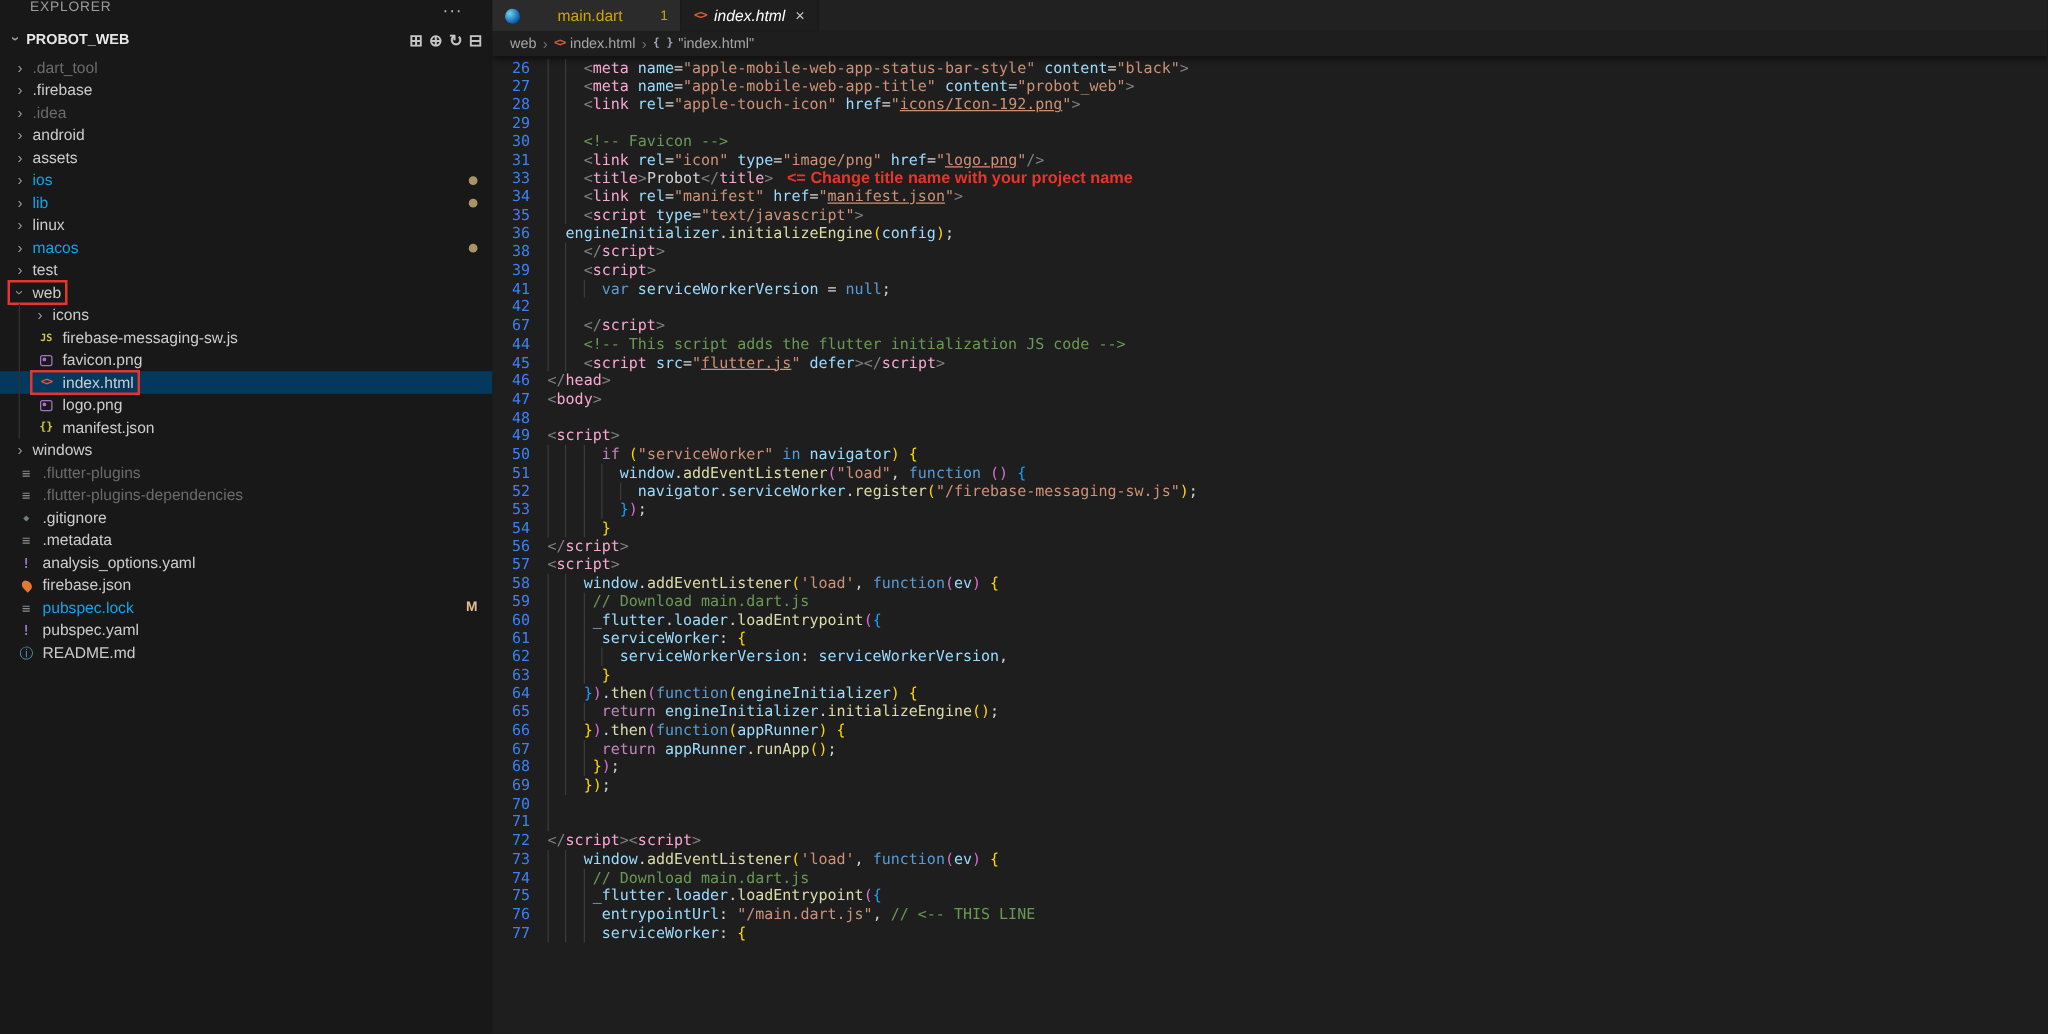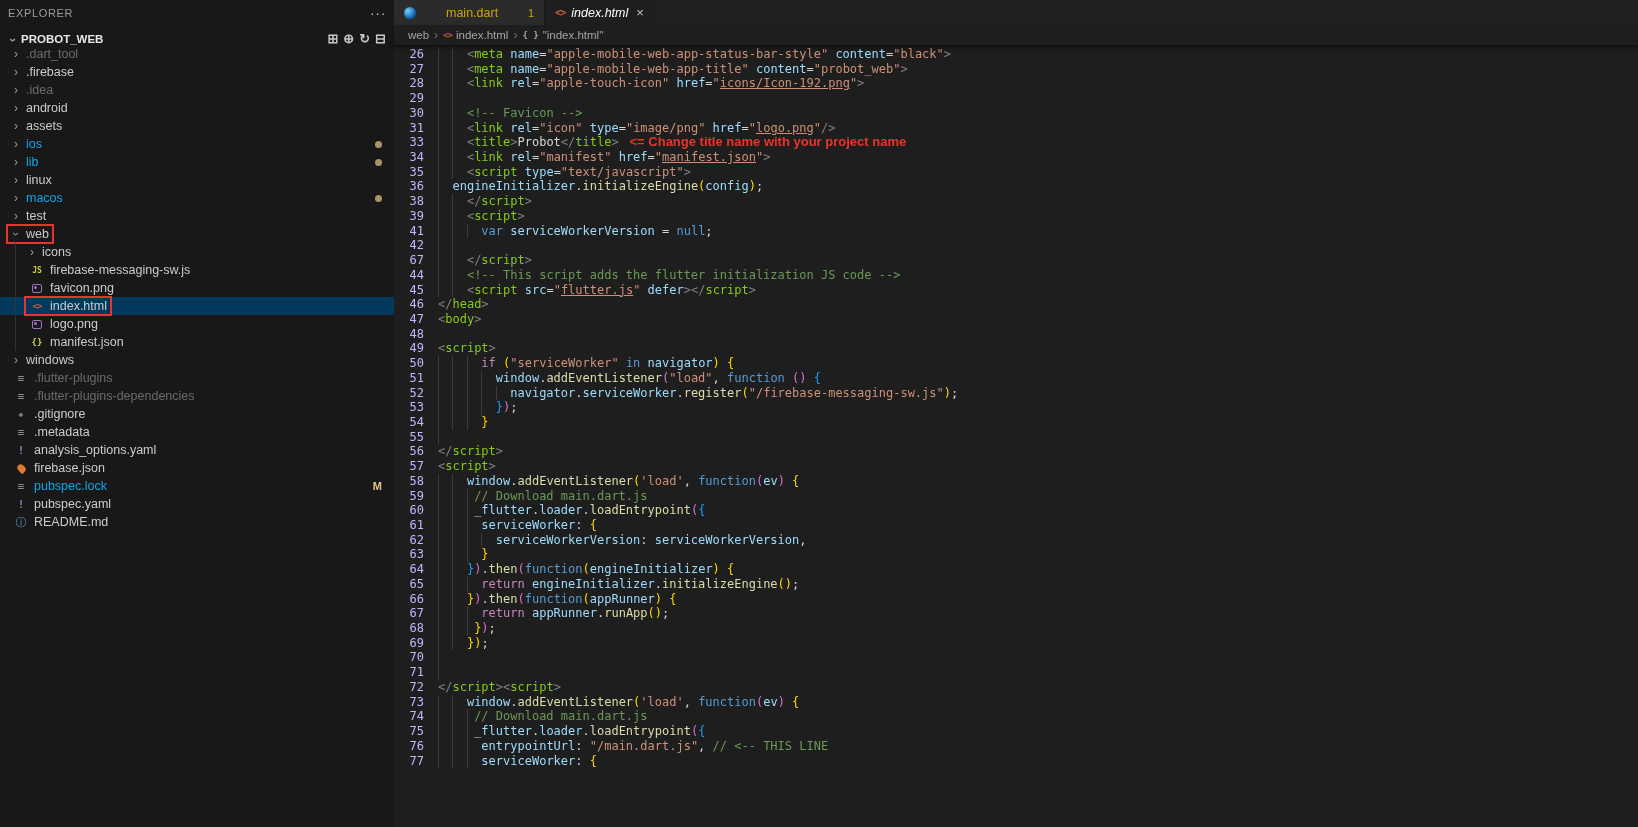--- a/index.html
+++ b/index.html
@@ -1,23 +1,23 @@
 <!DOCTYPE html>
 <html><head>
 <meta charset="utf-8">
 <style>
   html,body{margin:0;padding:0;background:#1e1e1e;overflow:hidden;}
   *{box-sizing:border-box;}
   .app{width:1638px;height:827px;display:flex;font-family:"Liberation Sans",sans-serif;color:#cccccc;position:relative;}
 
   
   .sidebar{width:394px;height:100%;background:#181818;flex:none;display:flex;flex-direction:column;overflow:hidden;}
-  .sb-header{height:26px;display:flex;align-items:center;padding:0 8px;color:#9d9d9d;font-size:11px;letter-spacing:.06em;}
+  .sb-header{height:26px;display:flex;padding:0 24px;color:#9d9d9d;font-size:11px;letter-spacing:.06em;}
   .sb-header .menu{margin-left:auto;color:#bbbbbb;font-size:14px;cursor:pointer;}
-  .sb-section{height:19px;display:flex;align-items:flex-end;padding:0 8px;font-size:11.5px;font-weight:700;color:#e7e7e7;}
+  .sb-section{height:19px;display:flex;align-items:flex-start;padding:0 8px;font-size:11.5px;font-weight:700;color:#e7e7e7;}
   .sb-section .chev{margin-right:3px;}
   .sb-actions{margin-left:auto;display:flex;gap:5px;}
   .sb-actions span{color:#c5c5c5;font-size:13px;line-height:13px;cursor:pointer;}
   .tree{flex:1;position:relative;font-size:12.5px;}
   .row{height:18px;display:flex;align-items:center;padding-right:12px;position:relative;cursor:pointer;white-space:nowrap;}
   .row.sel{background:#04395e;}
   .row .tguide{position:absolute;left:15px;top:0;bottom:0;width:1px;background:#323232;}
   .chev{display:inline-block;width:10px;color:#9a9a9a;font-size:12px;line-height:10px;text-align:center;flex:none;}
   .chev.exp{transform:rotate(90deg);}
   .nm{display:flex;align-items:center;padding:0 3px;height:16px;}
@@ -56,24 +56,24 @@
   .breadcrumb{height:20px;background:#1e1e1e;display:flex;align-items:center;padding-left:14px;font-size:11.5px;color:#a5a5a5;gap:5px;flex:none;box-shadow:0 3px 4px rgba(0,0,0,.45);position:relative;z-index:2;}
   .breadcrumb .sep{color:#6e6e6e;font-size:12px;}
   .breadcrumb .bi{font-family:"DejaVu Sans Mono",monospace;font-weight:700;}
   .breadcrumb .bi.html{color:#d65d3e;font-size:9px;letter-spacing:-1px;}
   .breadcrumb .bi.symbol{color:#9da5b4;font-size:9px;}
   .bc-item{display:flex;align-items:center;gap:4px;cursor:pointer;}
 
   
   .code{flex:1;overflow:hidden;padding-top:2px;font-family:"DejaVu Sans Mono",monospace;font-size:12px;line-height:14.72px;}
   .cl{display:flex;height:14.72px;}
-  .ln{width:30px;text-align:right;color:#c4b5fd;flex:none;margin-right:14px;}
+  .ln{width:30px;text-align:right;color:#3b82f6;flex:none;margin-right:14px;}
   .ct{position:relative;white-space:pre;color:#d4d4d4;}
   .ct .g{position:absolute;top:0;bottom:0;width:1px;background:#3b3b3b;}
-  .tok-p{color:#808080}.tok-t{color:#84cc16}.tok-a{color:#9cdcfe}.tok-s{color:#ce9178}
+  .tok-p{color:#808080}.tok-t{color:#f9a8d4}.tok-a{color:#9cdcfe}.tok-s{color:#ce9178}
   .tok-u{color:#ce9178;text-decoration:underline}.tok-c{color:#6a9955}.tok-k{color:#569cd6}
   .tok-r{color:#c586c0}.tok-f{color:#dcdcaa}.tok-v{color:#9cdcfe}.tok-w{color:#d4d4d4}
   .tok-g{color:#ffd700}.tok-m{color:#da70d6}.tok-b{color:#179fff}
   .tok-R{color:#e8352a;font-family:"Liberation Sans",sans-serif;font-weight:700;font-size:13px;}
 </style>
 </head>
 <body>
 
 <div class="app">
 
@@ -401,24 +401,20 @@
         </div>
         <div class="cl">
           <span class="ln">53</span>
           <span class="ct"><span class="g" style="left: 0px;"></span><span class="g" style="left: 14.4492px;"></span><span class="g" style="left: 28.8984px;"></span><span class="g" style="left: 43.3476px;"></span>        <span class="tok-b">}</span><span class="tok-m">)</span><span class="tok-w">;</span></span>
         </div>
         <div class="cl">
           <span class="ln">54</span>
           <span class="ct"><span class="g" style="left: 0px;"></span><span class="g" style="left: 14.4492px;"></span><span class="g" style="left: 28.8984px;"></span>      <span class="tok-g">}</span></span>
         </div>
         <div class="cl">
-          <span class="ln">55</span>
-          <span class="ct"><span class="g" style="left: 0px;"></span>  </span>
-        </div>
-        <div class="cl">
           <span class="ln">56</span>
           <span class="ct"><span class="tok-p">&lt;/</span><span class="tok-t">script</span><span class="tok-p">&gt;</span></span>
         </div>
         <div class="cl">
           <span class="ln">57</span>
           <span class="ct"><span class="tok-p">&lt;</span><span class="tok-t">script</span><span class="tok-p">&gt;</span></span>
         </div>
         <div class="cl">
           <span class="ln">58</span>
           <span class="ct"><span class="g" style="left: 0px;"></span><span class="g" style="left: 14.4492px;"></span>    <span class="tok-v">window</span><span class="tok-w">.</span><span class="tok-f">addEventListener</span><span class="tok-g">(</span><span class="tok-s">'load'</span><span class="tok-w">, </span><span class="tok-k">function</span><span class="tok-m">(</span><span class="tok-v">ev</span><span class="tok-m">)</span><span class="tok-g"> {</span></span>

